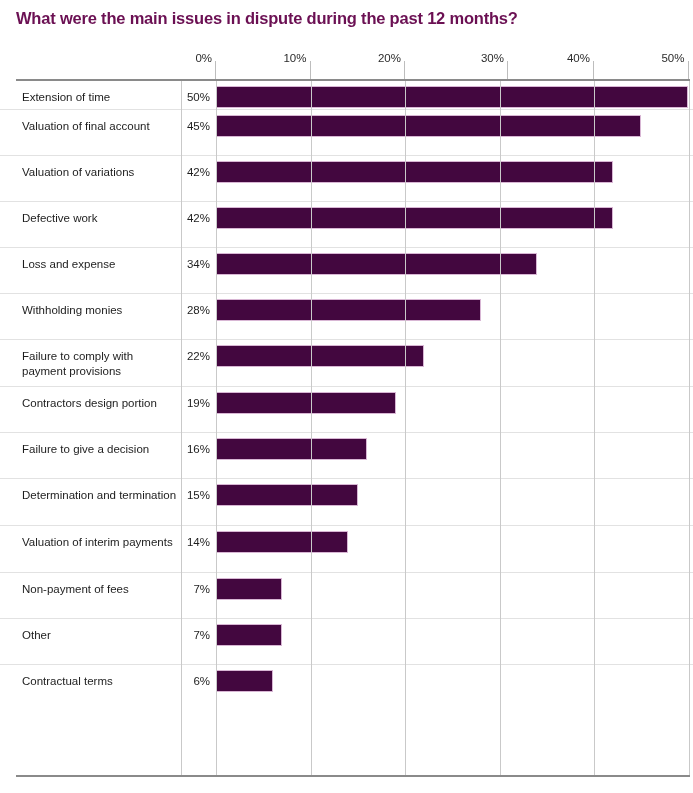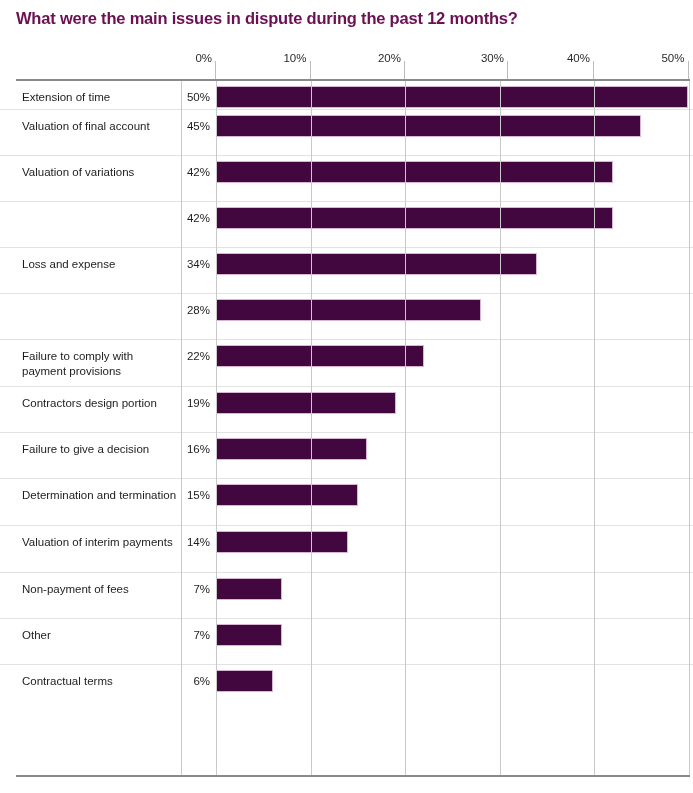--- a/index.html
+++ b/index.html
@@ -194,29 +194,31 @@
         <div class="row-label">Valuation of final account</div>
         <div class="row-value">45%</div>
         <div class="row-bar" style="width: 425px; background: rgb(67, 7, 63); border-color: rgb(216, 182, 212);"></div>
       </div>
       <div class="row" style="height: 46px;">
         <div class="row-label">Valuation of variations</div>
         <div class="row-value">42%</div>
         <div class="row-bar" style="width: 397px; background: rgb(67, 7, 63); border-color: rgb(216, 182, 212);"></div>
       </div>
       <div class="row" style="height: 46px;">
+        <div class="row-label">Defective work</div>
         <div class="row-value">42%</div>
         <div class="row-bar" style="width: 397px; background: rgb(67, 7, 63); border-color: rgb(216, 182, 212);"></div>
       </div>
       <div class="row" style="height: 46px;">
         <div class="row-label">Loss and expense</div>
         <div class="row-value">34%</div>
         <div class="row-bar" style="width: 321px; background: rgb(67, 7, 63); border-color: rgb(216, 182, 212);"></div>
       </div>
       <div class="row" style="height: 46px;">
+        <div class="row-label">Withholding monies</div>
         <div class="row-value">28%</div>
         <div class="row-bar" style="width: 265px; background: rgb(67, 7, 63); border-color: rgb(216, 182, 212);"></div>
       </div>
       <div class="row" style="height: 47px;">
         <div class="row-label">Failure to comply with payment provisions</div>
         <div class="row-value">22%</div>
         <div class="row-bar" style="width: 208px; background: rgb(67, 7, 63); border-color: rgb(216, 182, 212);"></div>
       </div>
       <div class="row" style="height: 46px;">
         <div class="row-label">Contractors design portion</div>

